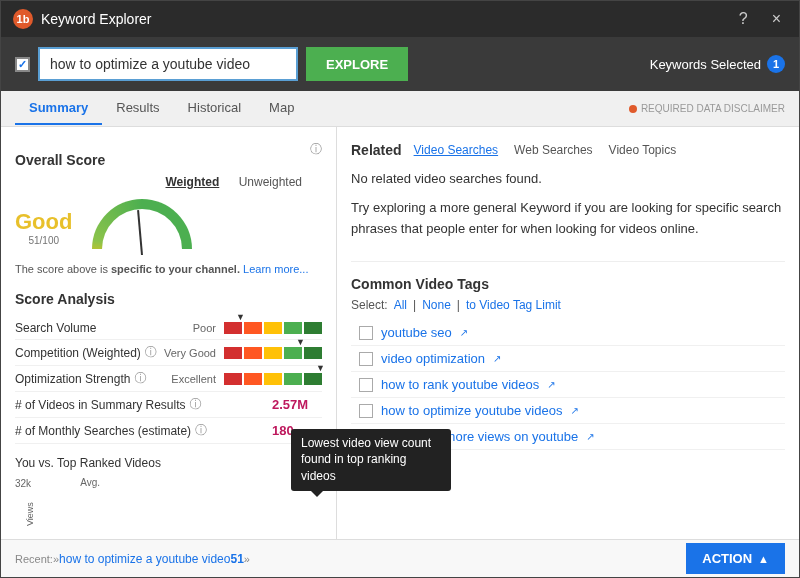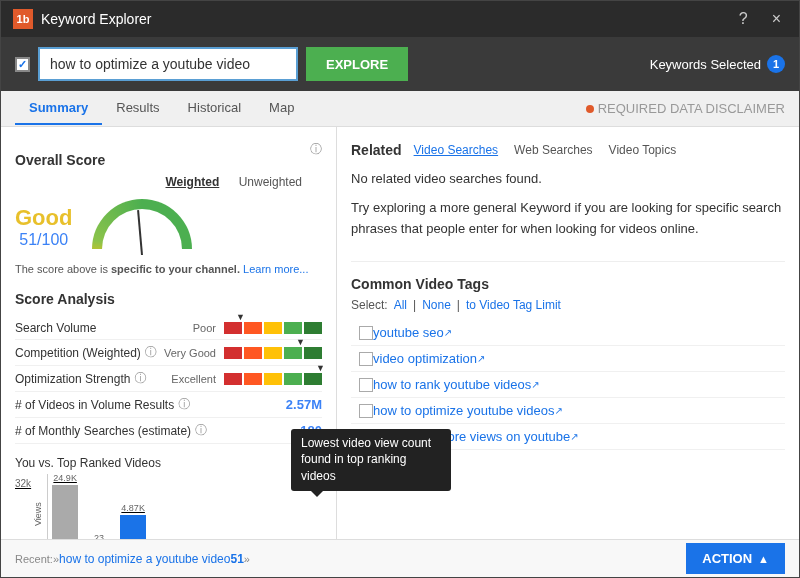--- a/index.html
+++ b/index.html
@@ -3,62 +3,62 @@
   <meta charset="utf-8">
   <style>
     * { box-sizing: border-box; margin: 0; padding: 0; }
     body { font-family: Arial, sans-serif; font-size: 13px; background: #2b2b2b; width: 800px; height: 578px; overflow: hidden; }
 
     .window { width: 800px; height: 578px; background: #f0f0f0; display: flex; flex-direction: column; border: 1px solid #444; }
 
     
     .titlebar { background: #2b2b2b; color: white; padding: 8px 12px; display: flex; align-items: center; justify-content: space-between; height: 36px; }
     .titlebar-left { display: flex; align-items: center; gap: 8px; }
-    .app-logo { width: 20px; height: 20px; background: #e05a2b; border-radius: 0; display: flex; align-items: center; justify-content: center; color: white; font-weight: bold; font-size: 11px; }
+    .app-logo { width: 20px; height: 20px; background: #e05a2b; border-radius: 10px; display: flex; align-items: center; justify-content: center; color: white; font-weight: bold; font-size: 11px; }
     .titlebar-title { color: white; font-size: 14px; font-weight: normal; }
     .titlebar-actions { display: flex; gap: 12px; align-items: center; }
     .titlebar-btn { color: #ccc; cursor: pointer; font-size: 16px; background: none; border: none; padding: 2px 6px; }
 
     
     .searchbar { background: #3a3a3a; padding: 10px 14px; display: flex; align-items: center; justify-content: space-between; }
     .searchbar-left { display: flex; align-items: center; gap: 8px; }
     .checkbox { width: 15px; height: 15px; border: 2px solid #888; background: white; display: flex; align-items: center; justify-content: center; cursor: pointer; }
     .checkbox-check { color: #1a73e8; font-size: 11px; font-weight: bold; }
     .search-input { width: 260px; height: 34px; border: 2px solid #5a9fd4; background: white; padding: 6px 10px; font-size: 14px; color: #333; outline: none; }
     .explore-btn { background: #4CAF50; color: white; border: none; padding: 8px 20px; font-size: 13px; font-weight: bold; cursor: pointer; height: 34px; }
     .keywords-selected { color: white; font-size: 13px; display: flex; align-items: center; gap: 6px; }
     .kw-badge { background: #1a73e8; color: white; border-radius: 50%; width: 18px; height: 18px; display: flex; align-items: center; justify-content: center; font-size: 11px; font-weight: bold; }
 
     
     .tabs { background: #f0f0f0; border-bottom: 1px solid #ddd; padding: 0 14px; display: flex; align-items: center; justify-content: space-between; height: 36px; }
     .tab-list { display: flex; gap: 0; }
     .tab { padding: 8px 14px; cursor: pointer; font-size: 13px; color: #555; border-bottom: 2px solid transparent; }
     .tab.active { color: #1a73e8; border-bottom: 2px solid #1a73e8; font-weight: bold; }
-    .disclaimer { font-size: 13px; color: #999; display: flex; align-items: center; gap: 4px; }
+    .disclaimer { font-size: 10px; color: #999; display: flex; align-items: center; gap: 4px; }
     .disclaimer-dot { width: 8px; height: 8px; background: #e05a2b; border-radius: 50%; }
 
     
     .main-content { display: flex; flex: 1; overflow: hidden; background: white; }
 
     
     .left-panel { width: 336px; padding: 14px; border-right: 1px solid #ddd; overflow-y: auto; }
 
     
     .section-title { font-size: 14px; font-weight: bold; color: #333; margin-bottom: 10px; }
     .overall-score { display: flex; flex-direction: column; margin-bottom: 16px; }
     .score-header { display: flex; justify-content: space-between; align-items: center; margin-bottom: 10px; }
     .weight-tabs { display: flex; gap: 8px; font-size: 12px; }
     .weight-tab { color: #555; cursor: pointer; margin-top: 34px; }
     .weight-tab.active { text-decoration: underline; color: #333; font-weight: bold; }
     .info-icon { color: #999; font-size: 12px; cursor: pointer; }
 
     .score-body { display: flex; align-items: center; gap: 20px; margin-bottom: 8px; }
     .score-value { text-align: center; }
     .score-good { color: #e8c02b; font-size: 22px; font-weight: bold; }
-    .score-num { color: #3b82f6; font-size: 16px; }
+    .score-num { color: #737373; font-size: 10px; }
 
     
     .gauge-container { position: relative; width: 100px; height: 56px; overflow: hidden; }
     .gauge-arc { width: 100px; height: 50px; border-radius: 50px 50px 0 0; background: conic-gradient(from 180deg at 50% 100%, #d32f2f 0deg, #ff5722 30deg, #ff9800 50deg, #ffc107 70deg, #8bc34a 100deg, #4caf50 180deg); overflow: hidden; position: relative; }
     .gauge-inner { position: absolute; bottom: 0; left: 10px; right: 10px; height: 40px; background: white; border-radius: 40px 40px 0 0; }
     .gauge-needle { position: absolute; bottom: 0; left: 50%; width: 2px; height: 45px; background: #333; transform-origin: bottom center; transform: translateX(-50%) rotate(-5deg); }
 
     .score-note { font-size: 11px; color: #555; }
     .score-note a { color: #1a73e8; text-decoration: none; }
 
@@ -69,21 +69,21 @@
     .analysis-bars { display: flex; align-items: center; gap: 2px; }
     .rating-label { font-size: 11px; color: #666; min-width: 55px; text-align: right; margin-right: 6px; }
     .bar-segment { height: 12px; width: 18px; }
     .bar-red { background: #d32f2f; }
     .bar-orange { background: #ff5722; }
     .bar-yellow { background: #ffc107; }
     .bar-green { background: #4caf50; }
     .bar-dark-green { background: #2e7d32; }
     .bar-indicator { position: relative; }
     .bar-indicator::after { content: '▼'; font-size: 9px; color: #333; position: absolute; top: -10px; right: -3px; }
-    .analysis-value { font-size: 13px; font-weight: bold; color: #3b82f6; min-width: 50px; text-align: right; }
+    .analysis-value { font-size: 13px; font-weight: bold; color: #be185d; min-width: 50px; }
 
     
     .chart-section { margin-top: 8px; }
     .chart-label { font-size: 12px; color: #333; margin-bottom: 4px; }
     .chart-bar-group { display: flex; flex-direction: column; align-items: center; gap: 2px; }
 
     
     .right-panel { flex: 1; padding: 14px; overflow-y: auto; display: flex; flex-direction: column; gap: 14px; }
 
     
@@ -95,21 +95,21 @@
     .related-tab.active { color: #1a73e8; text-decoration: underline; }
     .related-content { font-size: 13px; color: #333; line-height: 1.6; }
     .related-content p { margin-bottom: 8px; }
 
     
     .tags-section {}
     .tags-title { font-size: 14px; font-weight: bold; color: #333; margin-right: 8px; }
     .tags-select-label { font-size: 12px; color: #555; margin-right: 4px; }
     .tags-select-link { font-size: 12px; color: #1a73e8; cursor: pointer; }
     .tags-select-sep { font-size: 12px; color: #555; margin: 0 4px; }
-    .tag-item { display: flex; align-items: center; gap: 0; padding: 5px 8px; border-bottom: 1px solid #f0f0f0; }
+    .tag-item { display: flex; align-items: center; gap: 8px; padding: 5px 8px; border-bottom: 1px solid #f0f0f0; }
     .tag-checkbox { width: 14px; height: 14px; border: 1px solid #aaa; background: white; cursor: pointer; flex-shrink: 0; }
     .tag-name { font-size: 13px; color: #1a73e8; cursor: pointer; }
     .tag-ext-icon { font-size: 10px; color: #1a73e8; }
 
     
     .footer { background: #f8f8f8; border-top: 1px solid #ddd; padding: 8px 14px; display: flex; align-items: center; justify-content: space-between; height: 38px; }
     .recent { font-size: 12px; color: #555; display: flex; align-items: center; }
     .recent-arrow { font-size: 11px; color: #888; }
     .recent-link { color: #1a73e8; text-decoration: none; cursor: pointer; }
     .recent-num { color: #1a73e8; font-weight: bold; }
@@ -241,62 +241,45 @@
               <div class="bar-segment bar-red"></div>
               <div class="bar-segment bar-orange"></div>
               <div class="bar-segment bar-yellow"></div>
               <div class="bar-segment bar-green"></div>
               <div class="bar-segment bar-dark-green bar-indicator"></div>
             </div>
           </div>
 
           <div class="analysis-row">
             <div class="analysis-label">
-              <span># of Videos in Volume Results</span>
+              <span># of Videos in Summary Results</span>
               <span class="info-icon">ⓘ</span>
             </div>
             <div class="analysis-value">2.57M</div>
           </div>
 
           <div class="analysis-row">
             <div class="analysis-label">
               <span># of Monthly Searches (estimate)</span>
               <span class="info-icon">ⓘ</span>
             </div>
             <div class="analysis-value">180</div>
           </div>
         </div>
 
         <div class="chart-section">
           <div class="chart-label">You vs. Top Ranked Videos</div>
-          <div style="display:flex; align-items:flex-start; gap:12px;text-decoration:underline;">
+          <div style="display:flex; align-items:flex-start; gap:4px;">
             <div style="display:flex; flex-direction:column; justify-content:space-between; height:80px; font-size:10px; color:#666; text-align:right; padding-right:4px; padding-top:4px;">
               <span>32k</span>
               <span></span>
               <span>0</span>
             </div>
             <div style="position:relative; display:flex; flex-direction:column;">
               <div style="font-size:9px; color:#666; writing-mode:vertical-rl; transform:rotate(180deg); position:absolute; left:-14px; top:0; height:80px; display:flex; align-items:center; justify-content:center;">Views</div>
-              <div style="display:flex; align-items:flex-end; height:80px; gap:8px; border-bottom:1px solid #ccc; border-left:1px solid #ccc; padding: 4px 4px 0 4px;">
-
-                <div class="chart-bar-group">
-                  <span style="font-size:9px;color:#666;">24.9K</span>
-                  <div style="width:26px; height:68px; background:#aaa;"></div>
-                </div>
-
-                <div class="chart-bar-group">
-                  <span style="font-size:9px;color:#666;">23</span>
-                  <div style="width:26px; height:8px; background:#1a73e8;"></div>
-                </div>
-
-                <div class="chart-bar-group">
-                  <span style="font-size:9px;color:#666;">4.87K</span>
-                  <div style="width:26px; height:38px; background:#1a73e8;"></div>
-                </div>
-              </div>
               <div style="display:flex; gap:8px; padding-left:4px; margin-top:3px; align-items:center;">
                 <div style="width:26px;"></div>
                 <span style="font-size:10px; color:#666; width:26px; text-align:center;">Avg.</span>
               </div>
 
             </div>
           </div>
         </div>
       </div>
 

